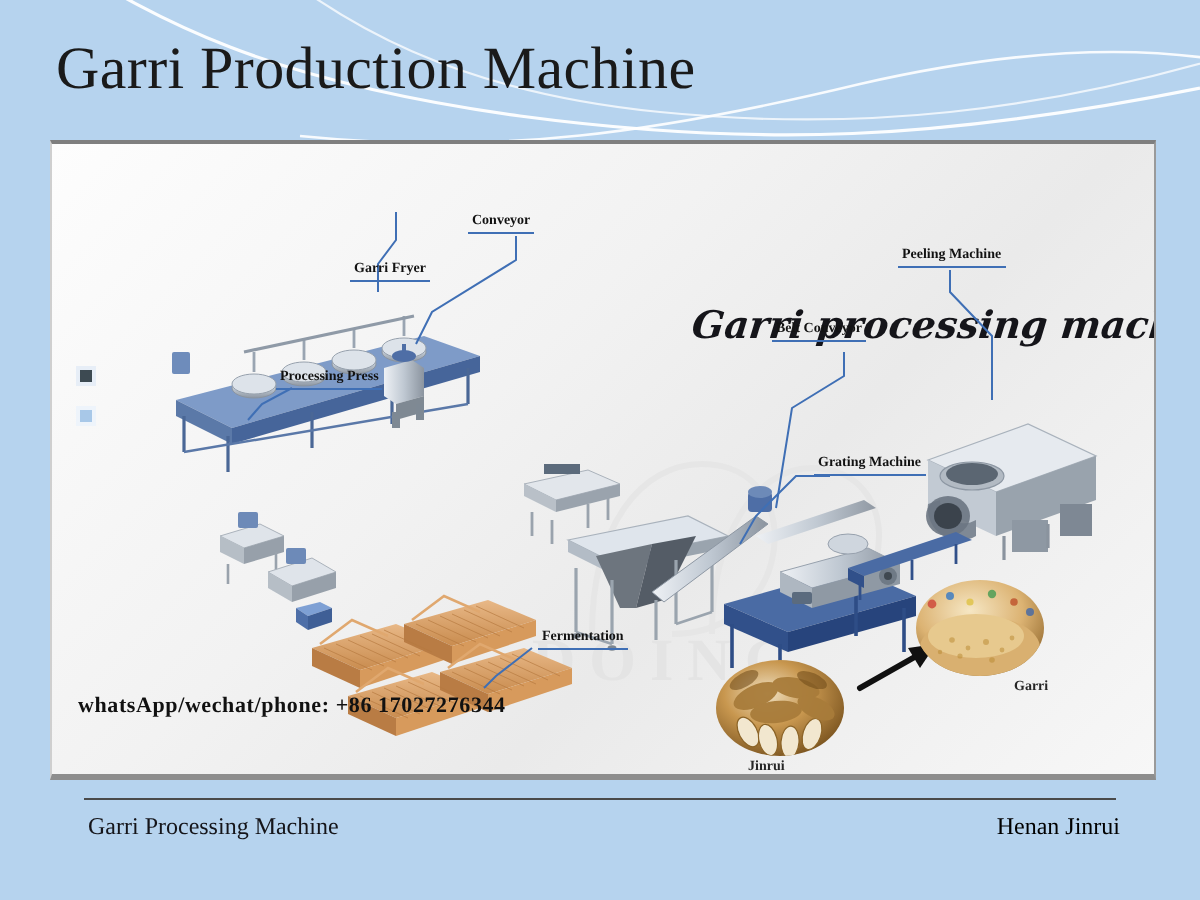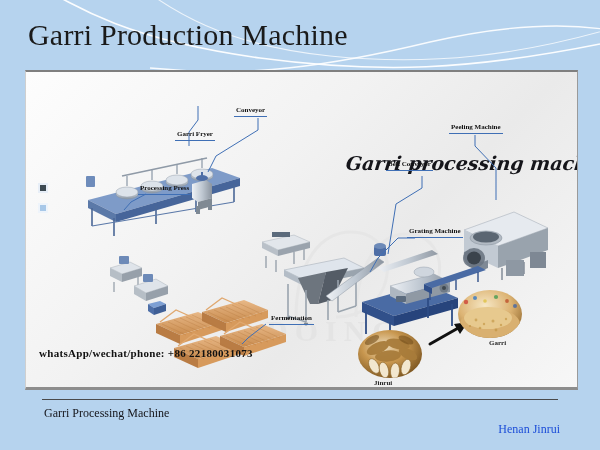--- a/index.html
+++ b/index.html
@@ -151,23 +151,22 @@
     position: absolute;
     left: 44px; top: 406px;
     font-size: 12px;
     color: #15151a;
     font-family: "Liberation Serif", serif;
   }
   #footer-right {
     position: absolute;
     right: 40px; top: 406px;
     font-size: 12px;
-    color: #1d4ed8;
-    font-family: "Liberation Serif", serif;
-    margin-top: 16px;
+    color: #000000;
+    font-family: "Liberation Serif", serif;
   }
 
   
   .art { position: absolute; }
 </style>
 </head>
 <body>
 
 <div id="slide">
 
@@ -454,24 +453,24 @@
 
     <div class="label" style="left:149px; top:22px;margin-top:36px;">Garri Fryer</div>
     <div class="label" style="left:208px; top:34px;">Conveyor</div>
     <div class="label" style="left:112px; top:112px;">Processing Press</div>
     <div class="label" style="left:423px; top:51px;">Peeling Machine</div>
     <div class="label" style="left:360px; top:88px;">Belt Conveyor</div>
     <div class="label" style="left:381px; top:155px;">Grating Machine</div>
     <div class="label" style="left:243px; top:242px;">Fermentation</div>
 
     <div class="plainlabel" style="left:348px; top:307px;">Jinrui</div>
-    <div class="plainlabel" style="left:463px; top:267px;">Garri</div>
+    <div class="plainlabel" style="left:481px; top:267px;">Garri</div>
 
     <div id="contact" style="left:13px; top:274px;">
-      <div>whatsApp/wechat/phone: +86 22180031073</div>
+      <div>whatsApp/wechat/phone: +86 17027276344</div>
     </div>
   </div>
 
   <div class="bullet-sq" id="bullet-dark"></div>
   <div class="bullet-sq" id="bullet-light"></div>
 
   <div id="footer-rule"></div>
   <div id="footer-left">Garri Processing Machine</div>
   <div id="footer-right">Henan Jinrui</div>
 

